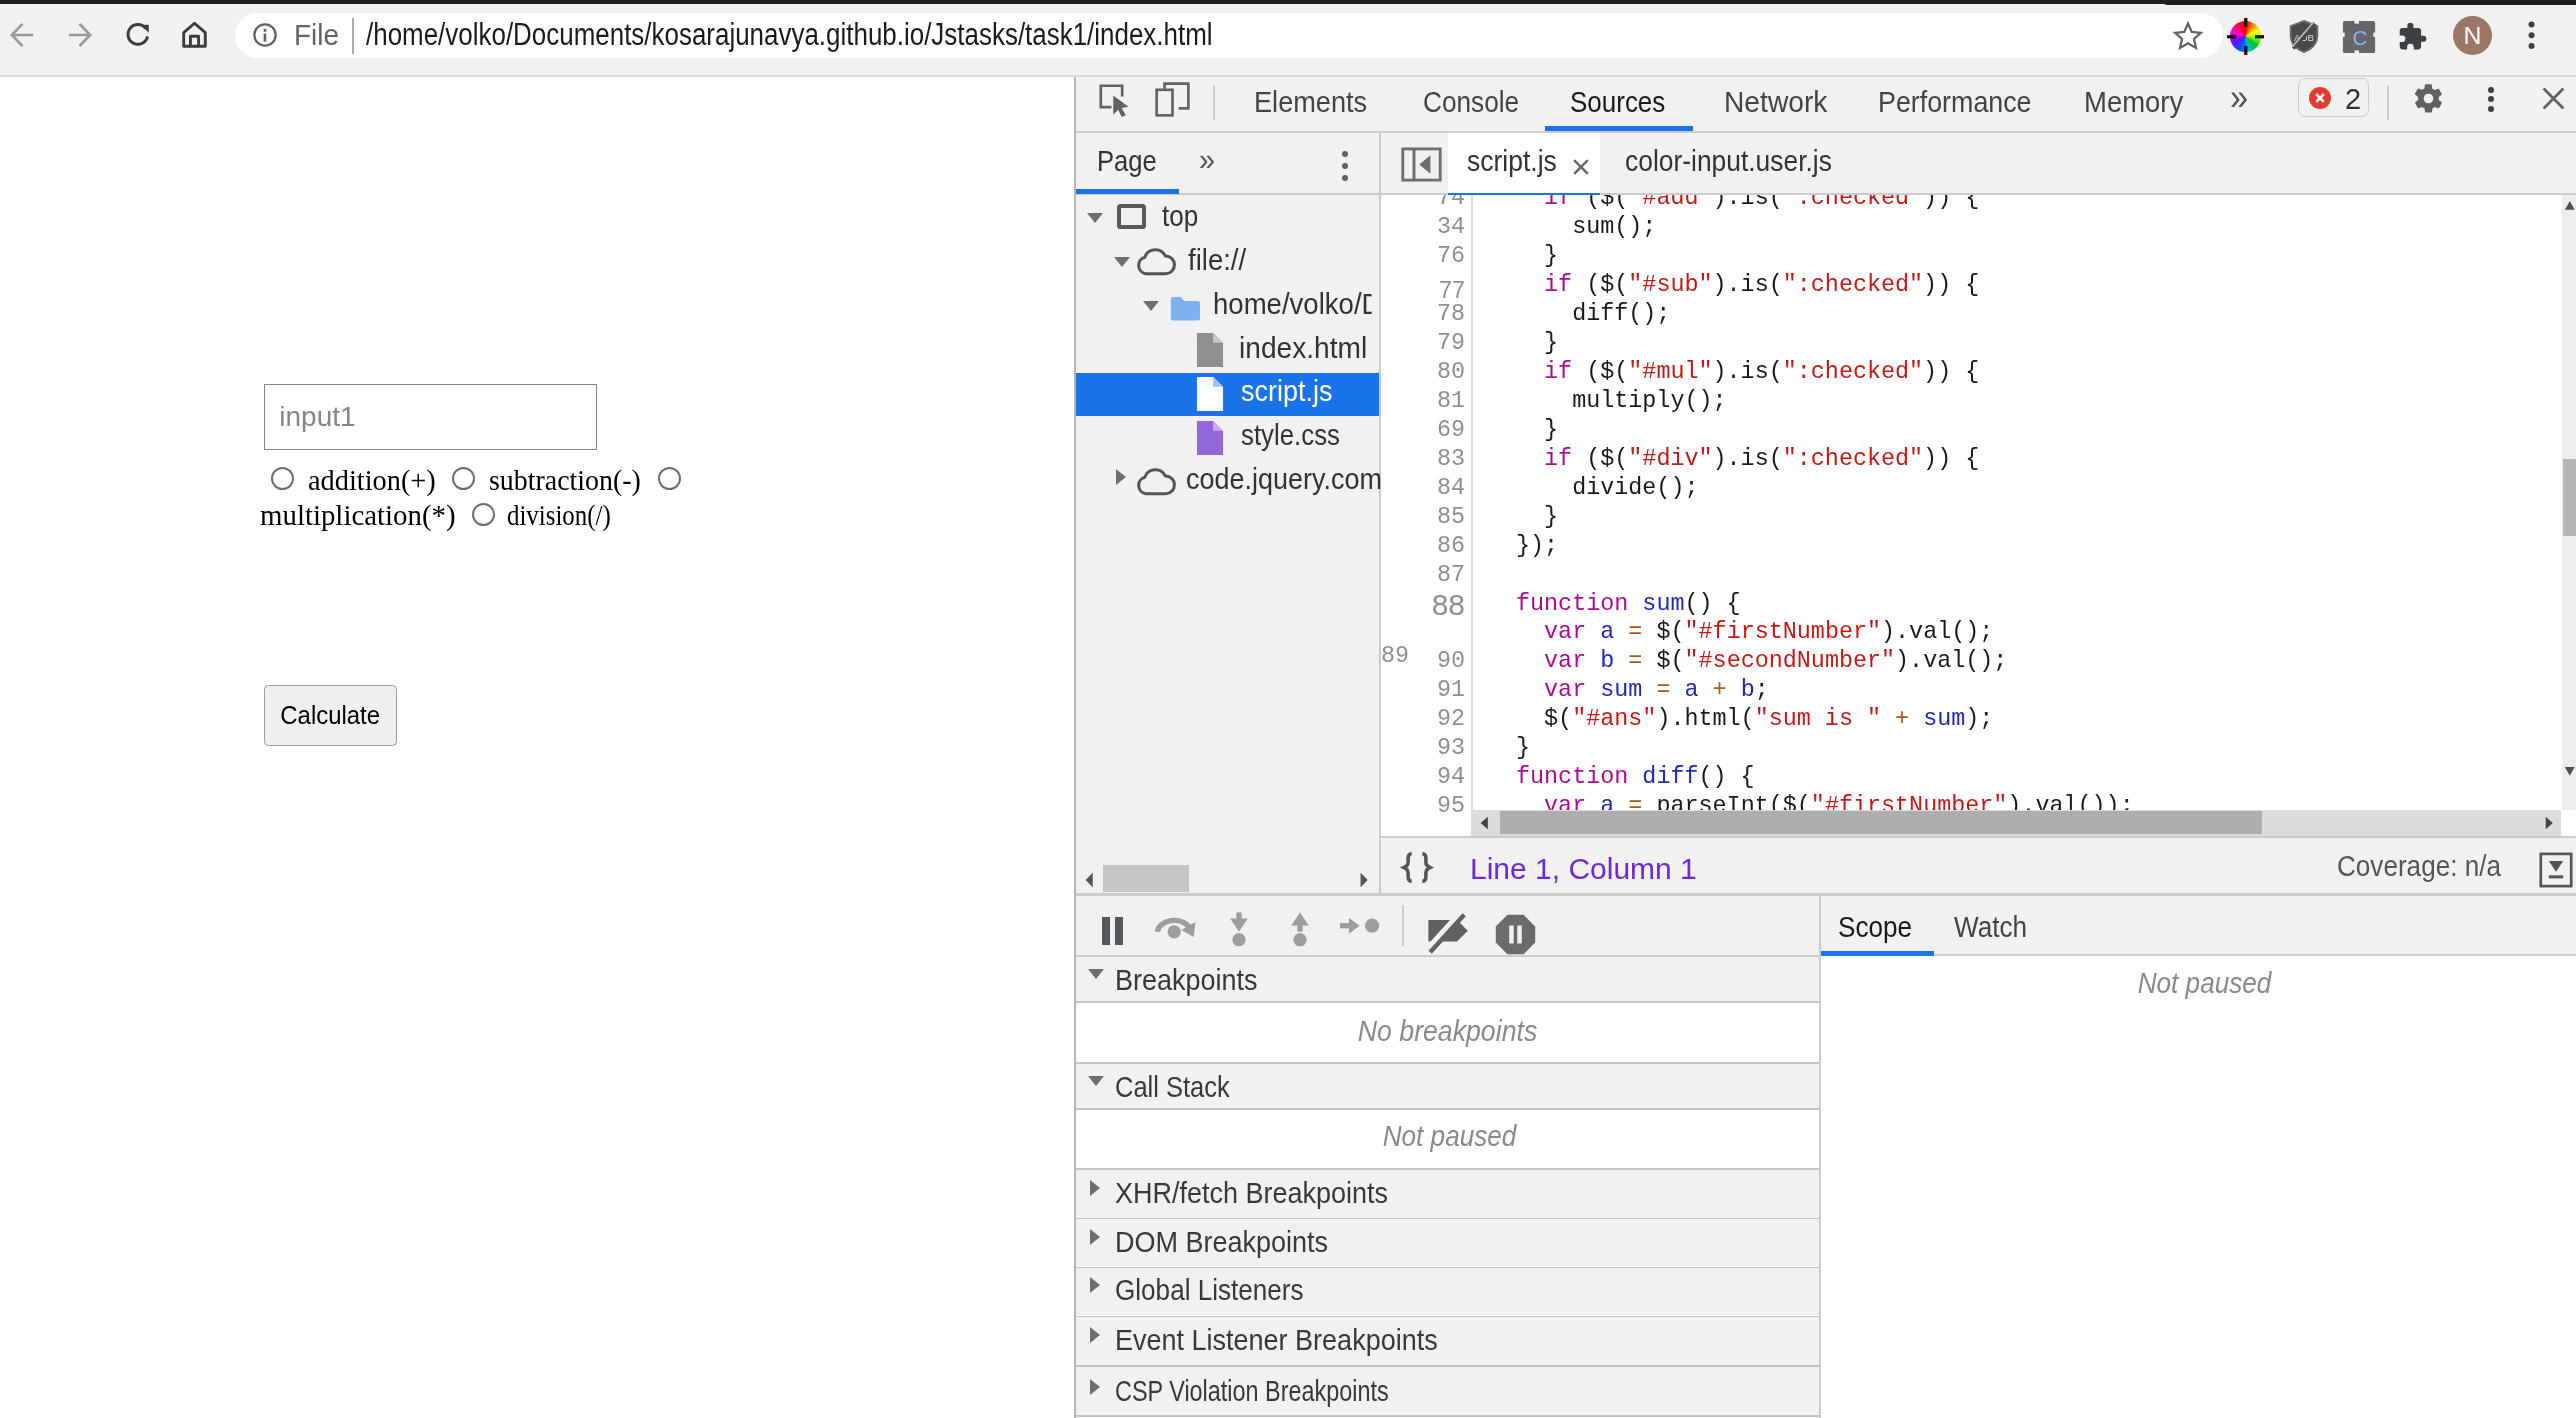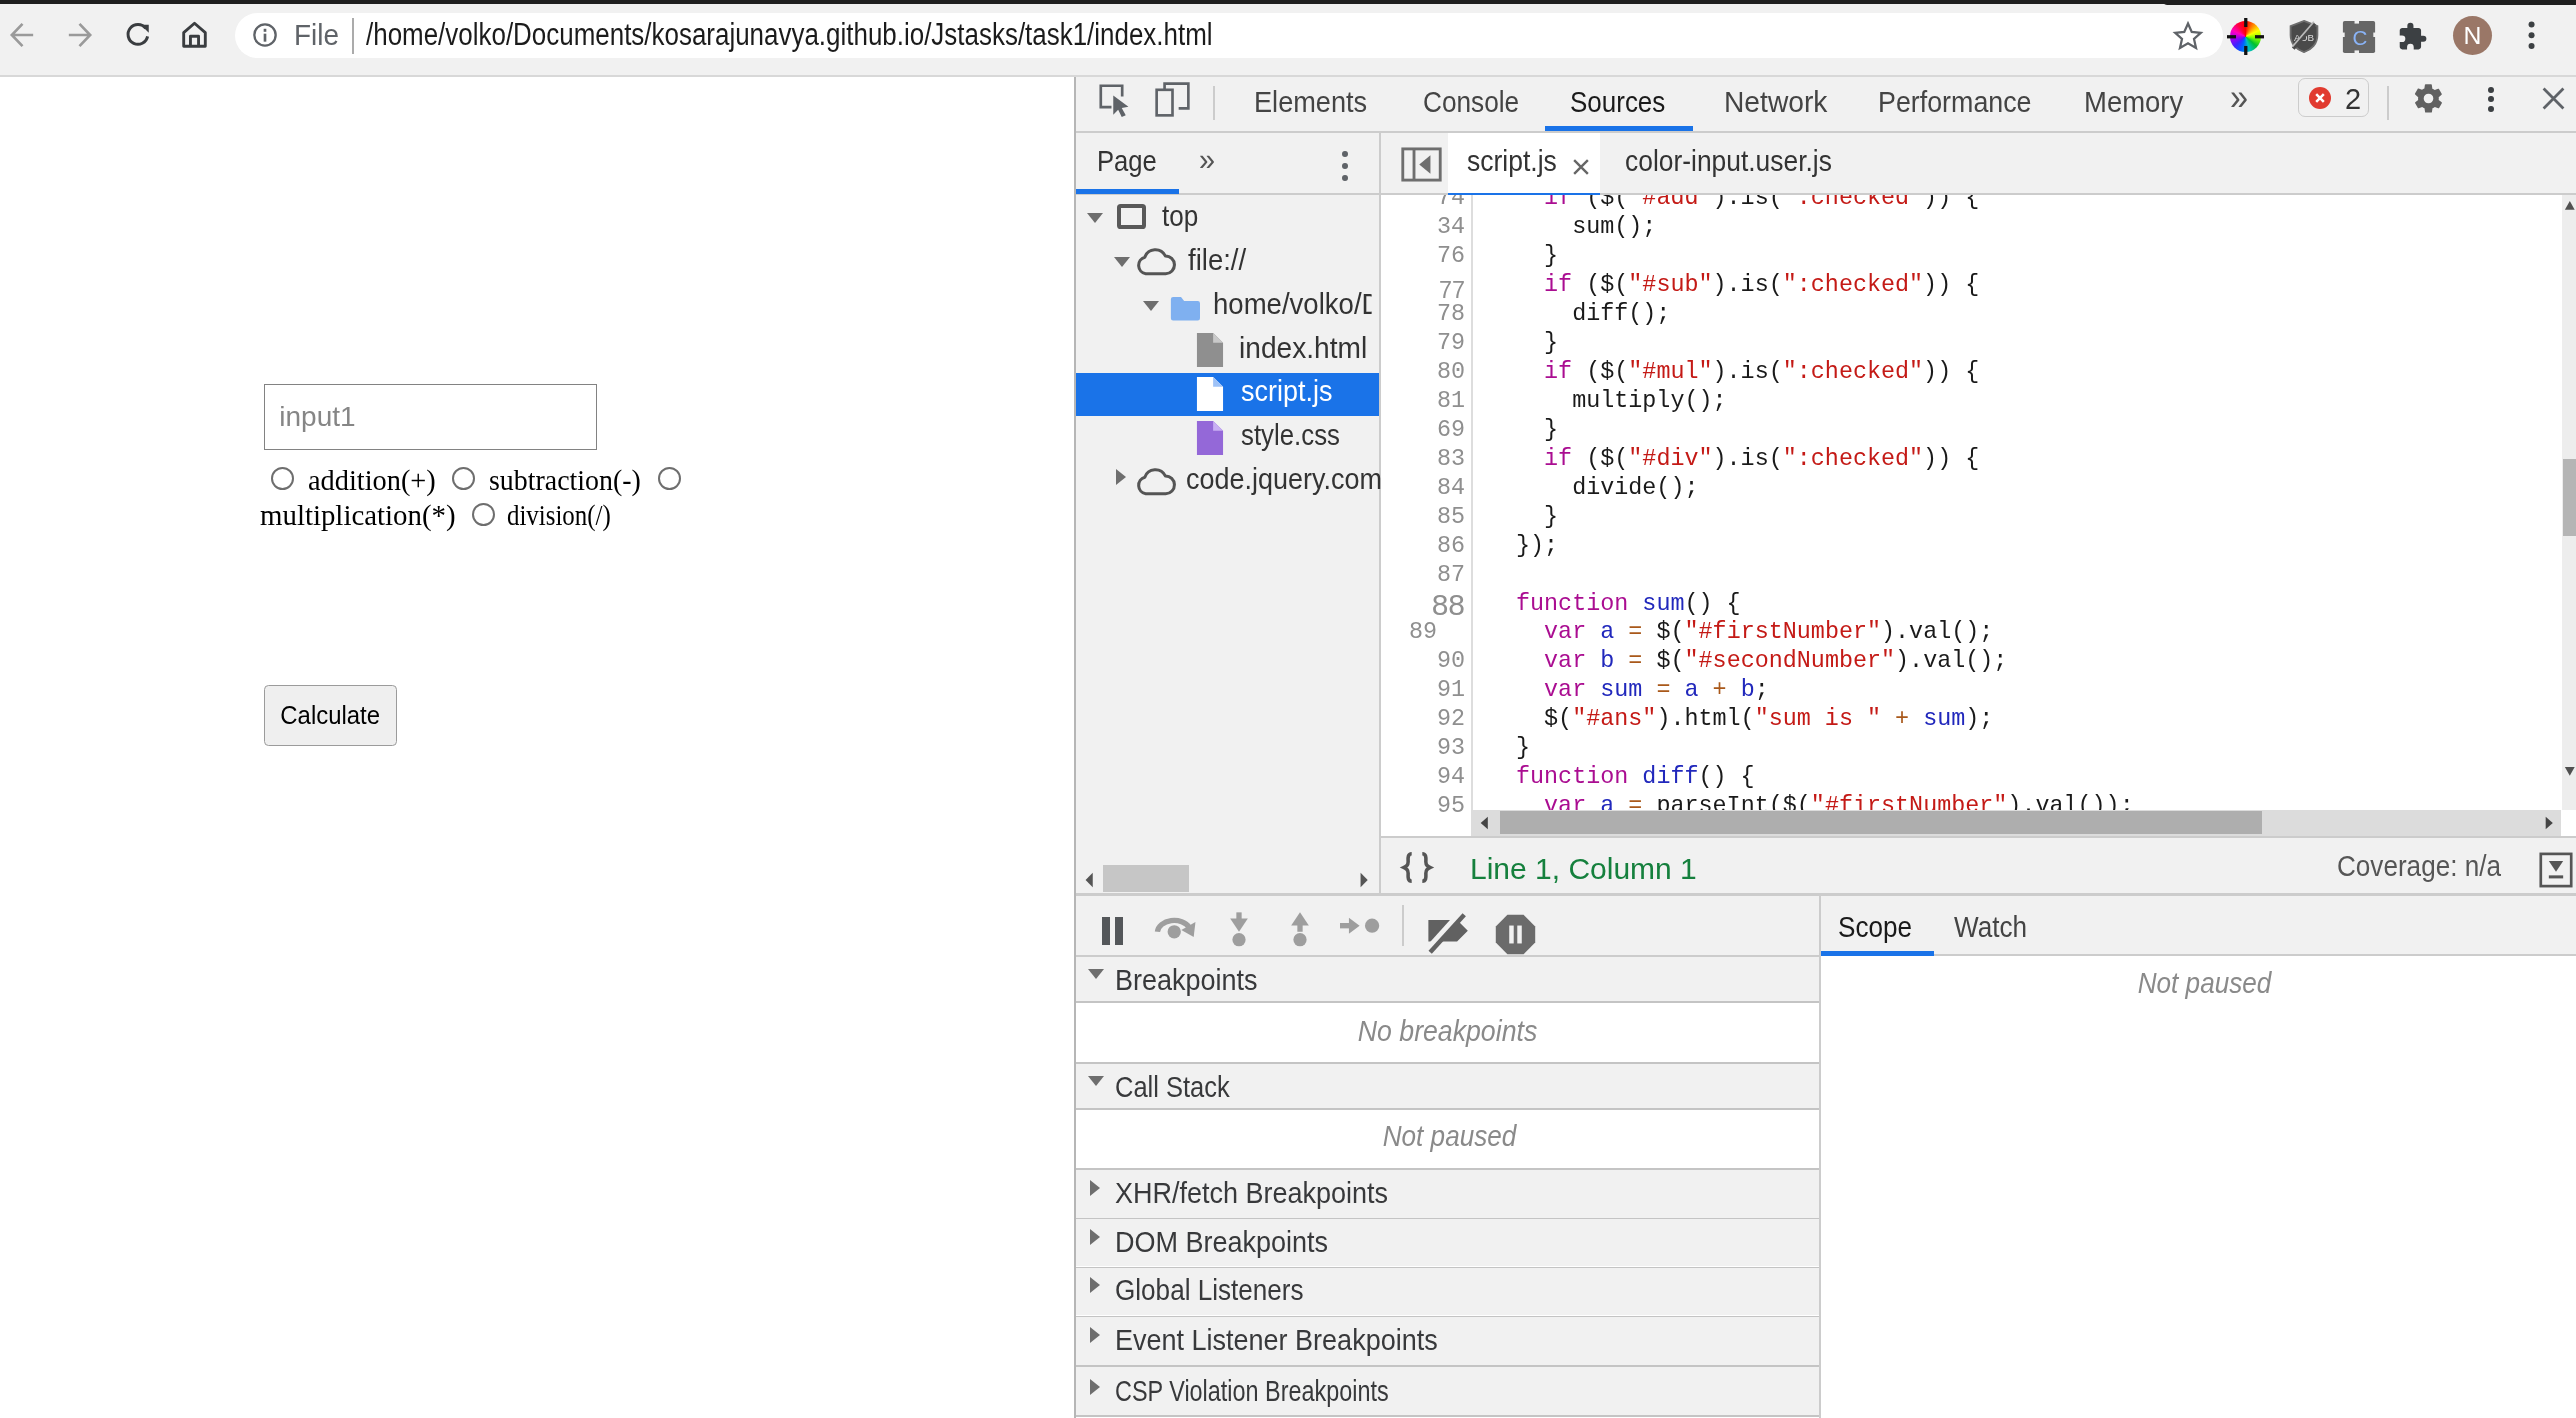--- a/index.html
+++ b/index.html
@@ -217,21 +217,21 @@
       <div class="txt mono" style="left:135px;top:253px;color:#1a1a1a">  <span class="ck">if</span> ($(<span class="cs">"#div"</span>).is(<span class="cs">":checked"</span>)) {</div>
       <div class="txt" style="left:0;top:282px;width:84px;text-align:right;font-family:'Liberation Mono',monospace;font-size:23.4px;line-height:23.4px;color:#8f8f8f">84</div>
       <div class="txt mono" style="left:135px;top:282px;color:#1a1a1a">    divide();</div>
       <div class="txt" style="left:0;top:311px;width:84px;text-align:right;font-family:'Liberation Mono',monospace;font-size:23.4px;line-height:23.4px;color:#8f8f8f">85</div>
       <div class="txt mono" style="left:135px;top:311px;color:#1a1a1a">  }</div>
       <div class="txt" style="left:0;top:340px;width:84px;text-align:right;font-family:'Liberation Mono',monospace;font-size:23.4px;line-height:23.4px;color:#8f8f8f">86</div>
       <div class="txt mono" style="left:135px;top:340px;color:#1a1a1a">});</div>
       <div class="txt" style="left:0;top:369px;width:84px;text-align:right;font-family:'Liberation Mono',monospace;font-size:23.4px;line-height:23.4px;color:#8f8f8f">87</div>
       <div class="txt" style="left:0;top:398px;width:84px;text-align:right;font-family:Liberation Sans, sans-serif;font-size:30px;line-height:23.4px;color:#8f8f8f">88</div>
       <div class="txt mono" style="left:135px;top:398px;color:#1a1a1a"><span class="ck">function</span> <span class="cd">sum</span>() {</div>
-      <div class="txt" style="left:0;top:426px;width:84px;text-align:center;font-family:'Liberation Mono',monospace;font-size:23.4px;line-height:23.4px;color:#8f8f8f">89</div>
+      <div class="txt" style="left:0;top:450px;width:84px;text-align:left;font-family:'Liberation Mono',monospace;font-size:23.4px;line-height:23.4px;color:#8f8f8f">89</div>
       <div class="txt mono" style="left:135px;top:426px;color:#1a1a1a">  <span class="ck">var</span> <span class="cd">a</span> <span class="co">=</span> $(<span class="cs">"#firstNumber"</span>).val();</div>
       <div class="txt" style="left:0;top:455px;width:84px;text-align:right;font-family:'Liberation Mono',monospace;font-size:23.4px;line-height:23.4px;color:#8f8f8f">90</div>
       <div class="txt mono" style="left:135px;top:455px;color:#1a1a1a">  <span class="ck">var</span> <span class="cd">b</span> <span class="co">=</span> $(<span class="cs">"#secondNumber"</span>).val();</div>
       <div class="txt" style="left:0;top:484px;width:84px;text-align:right;font-family:'Liberation Mono',monospace;font-size:23.4px;line-height:23.4px;color:#8f8f8f">91</div>
       <div class="txt mono" style="left:135px;top:484px;color:#1a1a1a">  <span class="ck">var</span> <span class="cd">sum</span> <span class="co">=</span> <span class="cd">a</span> <span class="co">+</span> <span class="cd">b</span>;</div>
       <div class="txt" style="left:0;top:513px;width:84px;text-align:right;font-family:'Liberation Mono',monospace;font-size:23.4px;line-height:23.4px;color:#8f8f8f">92</div>
       <div class="txt mono" style="left:135px;top:513px;color:#1a1a1a">  $(<span class="cs">"#ans"</span>).html(<span class="cs">"sum is "</span> <span class="co">+</span> <span class="cd">sum</span>);</div>
       <div class="txt" style="left:0;top:542px;width:84px;text-align:right;font-family:'Liberation Mono',monospace;font-size:23.4px;line-height:23.4px;color:#8f8f8f">93</div>
       <div class="txt mono" style="left:135px;top:542px;color:#1a1a1a">}</div>
       <div class="txt" style="left:0;top:571px;width:84px;text-align:right;font-family:'Liberation Mono',monospace;font-size:23.4px;line-height:23.4px;color:#8f8f8f">94</div>
@@ -254,21 +254,21 @@
 <svg class="abs" style="left:2564px;top:766px" width="11.6" height="10.7" viewBox="0 0 13 12">
       <path d="M1 1 L12 1 L6.5 11 Z" fill="#505050"></path>
     </svg>
 <div class="abs" style="left:2563px;top:459px;width:12.5px;height:77px;background:#b5b5b5;"></div>
 <div class="abs" style="left:1381px;top:838px;width:1195px;height:55px;background:#f1f1f1;"></div>
 <div class="abs" style="left:1381px;top:836px;width:1195px;height:1.8px;background:#ccc;"></div>
 <svg class="abs" style="left:1400px;top:852px" width="34" height="31" viewBox="0 0 38 35">
 <path d="M13 2 C8 2 9 8 9 11 C9 15 7 16 4 17.5 C7 19 9 20 9 24 C9 27 8 33 13 33" stroke="#555" stroke-width="4" fill="none"></path>
 <path d="M25 2 C30 2 29 8 29 11 C29 15 31 16 34 17.5 C31 19 29 20 29 24 C29 27 30 33 25 33" stroke="#555" stroke-width="4" fill="none"></path>
     </svg>
-<div class="txt" style="left:1470px;top:854px;font-size:30px;line-height:30px;color:#15803d;transform:scaleX(1.0);transform-origin:0 0;">Line 1, Column 1</div>
+<div class="txt" style="left:1470px;top:854px;font-size:30px;line-height:30px;color:#6d28d9;transform:scaleX(1.0);transform-origin:0 0;">Line 1, Column 1</div>
 <div class="txt" style="left:2337px;top:851px;font-size:30px;line-height:30px;color:#555;transform:scaleX(0.87);transform-origin:0 0;">Coverage: n/a</div>
 <svg class="abs" style="left:2539px;top:852px" width="34" height="36" viewBox="0 0 38 40">
 <rect x="2" y="2" width="34" height="36" stroke="#555" stroke-width="3" fill="none"></rect>
 <path d="M11 10 H27 L19 22 Z" fill="#555"></path>
 <rect x="11" y="26" width="16" height="3.4" fill="#555"></rect>
     </svg>
 <div class="abs" style="left:1076px;top:896px;width:743px;height:59px;background:#f1f1f1;"></div>
 <div class="abs" style="left:1076px;top:955px;width:743px;height:1.8px;background:#ccc;"></div>
 <div class="abs" style="left:1102px;top:917px;width:8px;height:28px;background:#54575a;"></div>
 <div class="abs" style="left:1115px;top:917px;width:8px;height:28px;background:#54575a;"></div>

